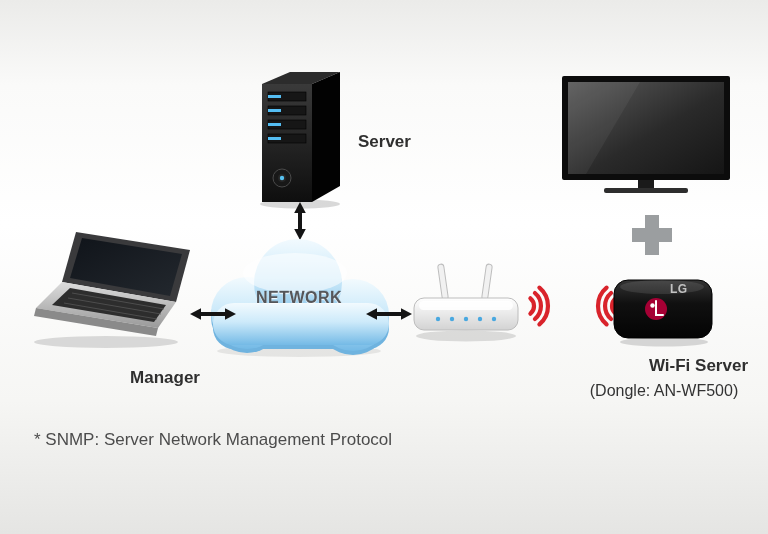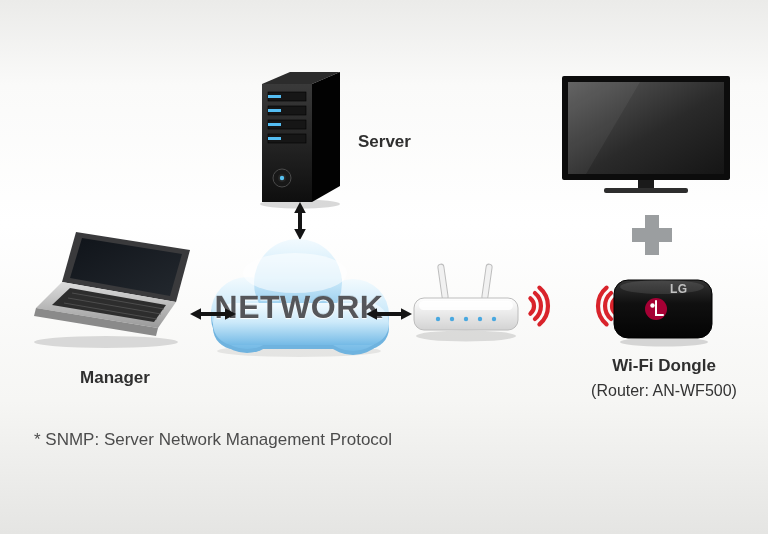--- a/index.html
+++ b/index.html
@@ -4,29 +4,29 @@
 <style>
   html,body{margin:0;padding:0;}
   .stage{
     position:relative;width:768px;height:534px;overflow:hidden;
     font-family:"Liberation Sans",sans-serif;
     background:linear-gradient(180deg,#ebebe9 0%,#fafaf9 16%,#ffffff 42%,#f6f6f4 75%,#e5e5e3 100%);
   }
   .abs{position:absolute;}
   .label{
     position:absolute;font-weight:bold;font-size:17px;color:#2f2f2f;
-    text-align:center;white-space:nowrap;
+    text-align:right;white-space:nowrap;
   }
   .model-label{
     position:absolute;font-weight:normal;font-size:16px;color:#333;
     text-align:center;white-space:nowrap;
   }
   .network-text{
     position:absolute;left:0;right:0;top:56px;text-align:center;
-    font-weight:bold;font-size:32px;letter-spacing:.5px;color:#55565a;
+    font-weight:bold;font-size:16px;letter-spacing:.5px;color:#55565a;
     text-shadow:0 1px 1px rgba(255,255,255,.95),0 -1px 0 rgba(0,0,0,.12);
   }
   .footnote{
     position:absolute;left:34px;top:430px;font-size:17px;color:#4c4c4c;
   }
   .lg-text{
     position:absolute;left:58px;top:12px;font-size:12px;font-weight:bold;
     color:#c2c2c2;letter-spacing:.5px;
   }
   svg{display:block;}
@@ -205,22 +205,22 @@
       </defs>
       <ellipse cx="52" cy="72" rx="44" ry="4.5" fill="rgba(0,0,0,0.14)"></ellipse>
       <rect x="2" y="10" width="98" height="58" rx="14" fill="url(#dng)" stroke="#000" stroke-width="1"></rect>
       <ellipse cx="50" cy="17" rx="42" ry="7" fill="rgba(255,255,255,0.10)"></ellipse>
       <circle cx="44" cy="39" r="11" fill="#a50034"></circle>
       <circle cx="40.5" cy="35.5" r="2.2" fill="#fff"></circle>
       <path d="M44,31 L44,45 L51,45" fill="none" stroke="#fff" stroke-width="2" stroke-linecap="round"></path>
     </svg>
     <span class="lg-text">LG</span>
   </div>
-  <div class="label" style="left:580px;top:356px;width:168px;">Wi-Fi Dongle</div>
-  <div class="model-label" style="left:566px;top:382px;width:196px;">(Router: AN-WF500)</div>
+  <div class="label" style="left:580px;top:356px;width:168px;">Wi-Fi Server</div>
+  <div class="model-label" style="left:566px;top:382px;width:196px;">(Dongle: AN-WF500)</div>
 
   <div class="abs" style="left:562px;top:76px;width:170px;height:128px;">
     <svg width="170" height="128" viewBox="0 0 170 128">
       <defs>
         <linearGradient id="tvS" x1="0" y1="0" x2="1" y2="1">
           <stop offset="0" stop-color="#5c5c5c"></stop>
             <stop offset="0.55" stop-color="#2a2a2a"></stop>
             <stop offset="1" stop-color="#151515"></stop>
         </linearGradient>
       </defs>

